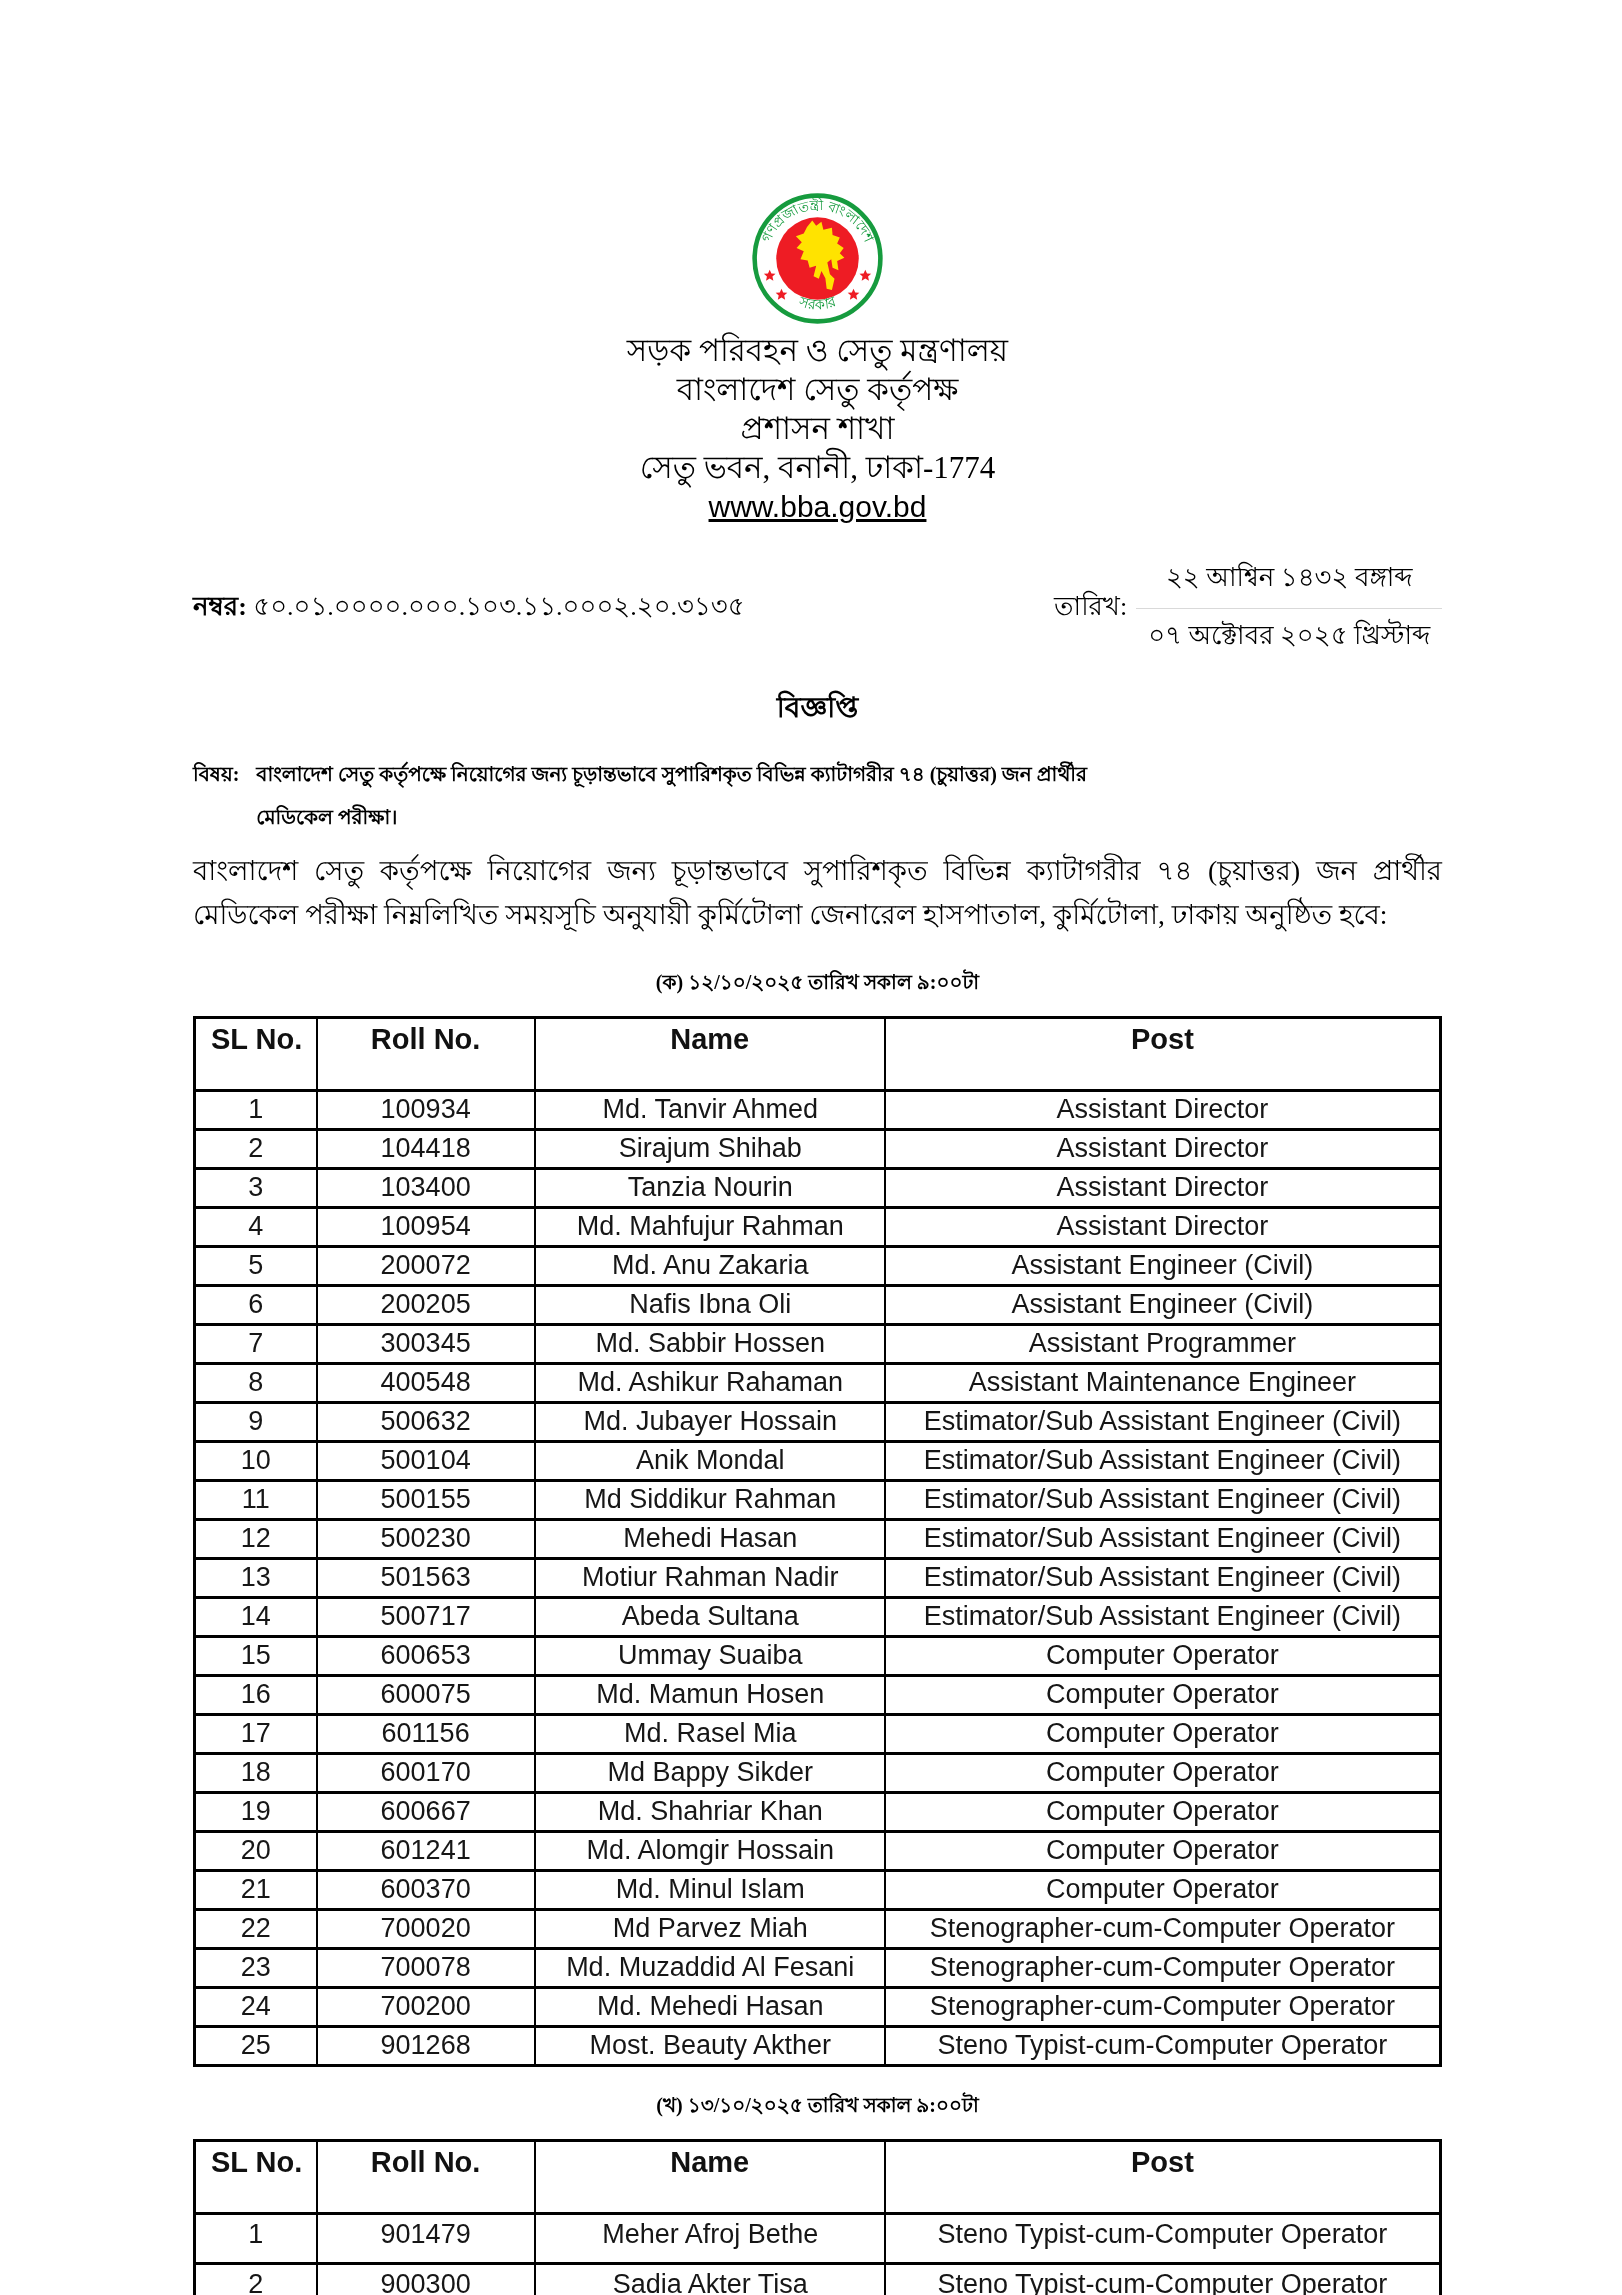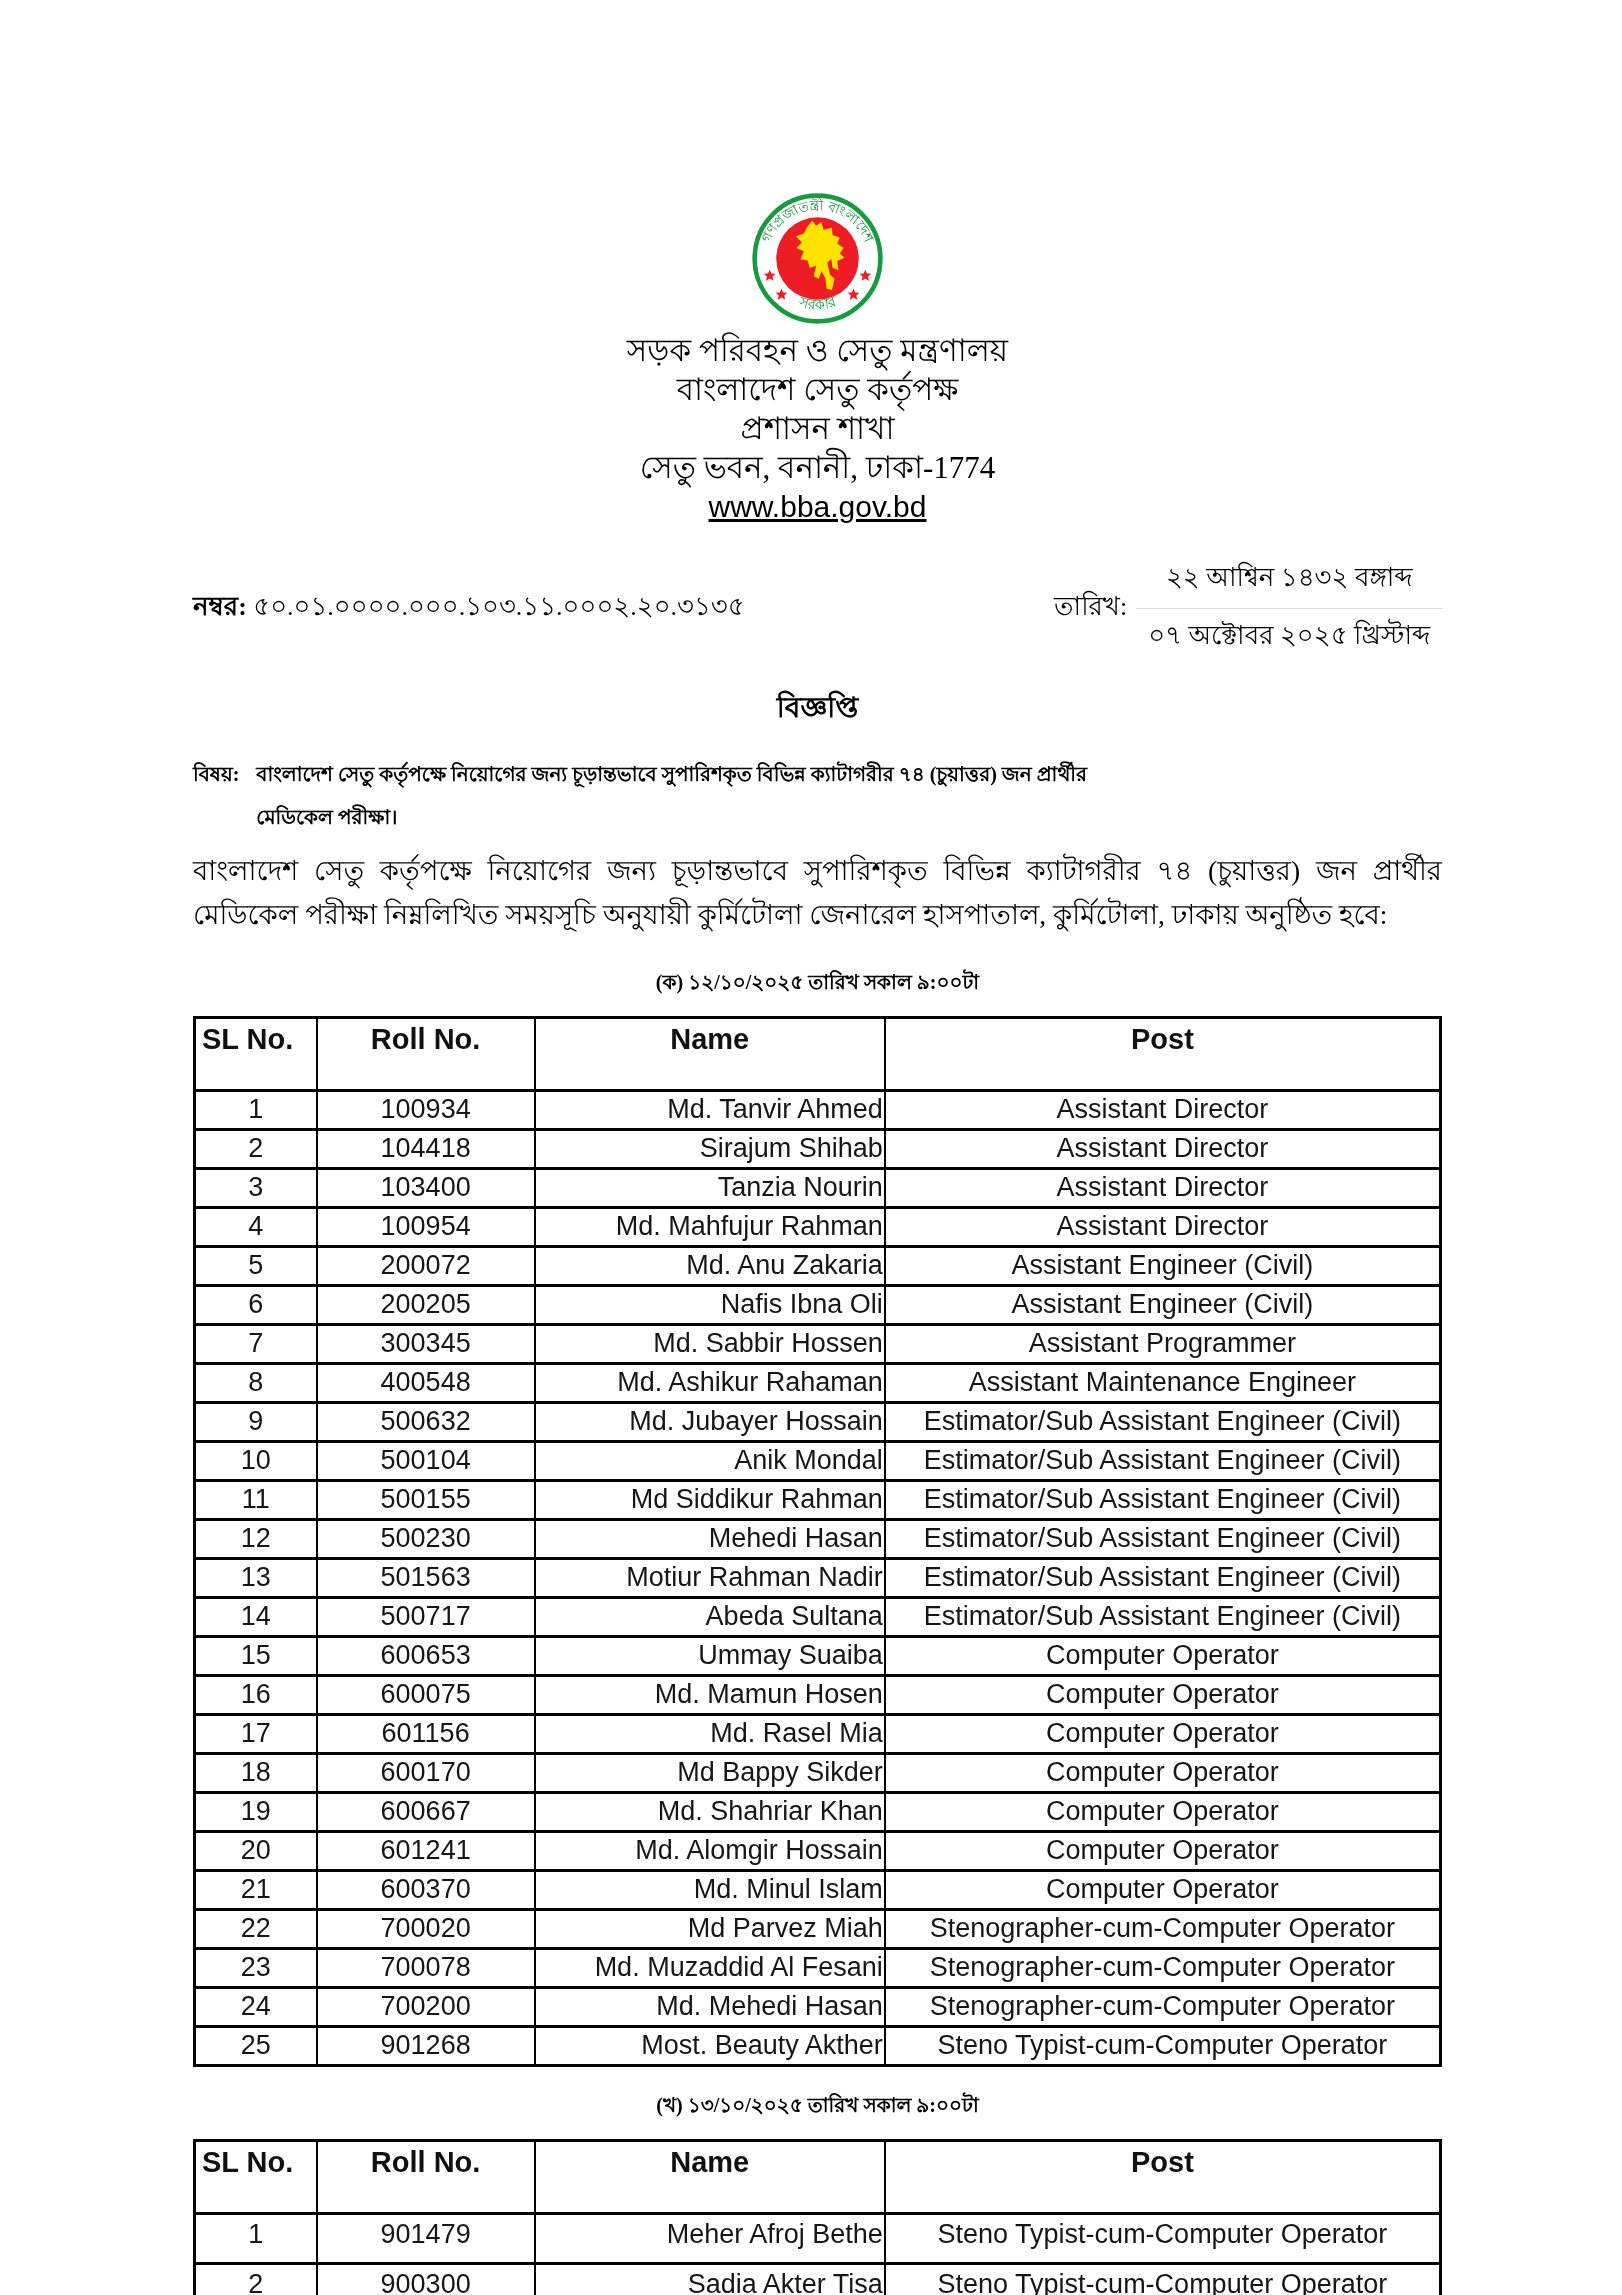--- a/index.html
+++ b/index.html
@@ -79,23 +79,23 @@
   table.sched td {
     font-size: 27px;
     height: 33px;
     vertical-align: top;
     padding-top: 2px;
   }
   table.sched col.c0 { width: 9.8%; }
   table.sched col.c1 { width: 17.5%; }
   table.sched col.c2 { width: 28.1%; }
   table.sched col.c3 { width: 44.6%; }
-  table.sched th.h0 { text-align: left; padding-left: 6px; }
+  table.sched th.h0 { text-align: left; padding-left: 15px; }
   table.sched td.c0, table.sched td.c1, table.sched td.c3 { text-align: center; }
-  table.sched td.c2 { text-align: right; padding-left: 2px; }
+  table.sched td.c2 { text-align: center; padding-left: 2px; }
   table.sched.tbl-b td { height: 42px; padding-top: 3.9px; }
   table.sched.tbl-b tr:last-child td { height: 63px; }
 </style>
 </head>
 <body>
 
 <div class="page">
 
   <div class="letterhead">
     <div class="logo-wrap">

